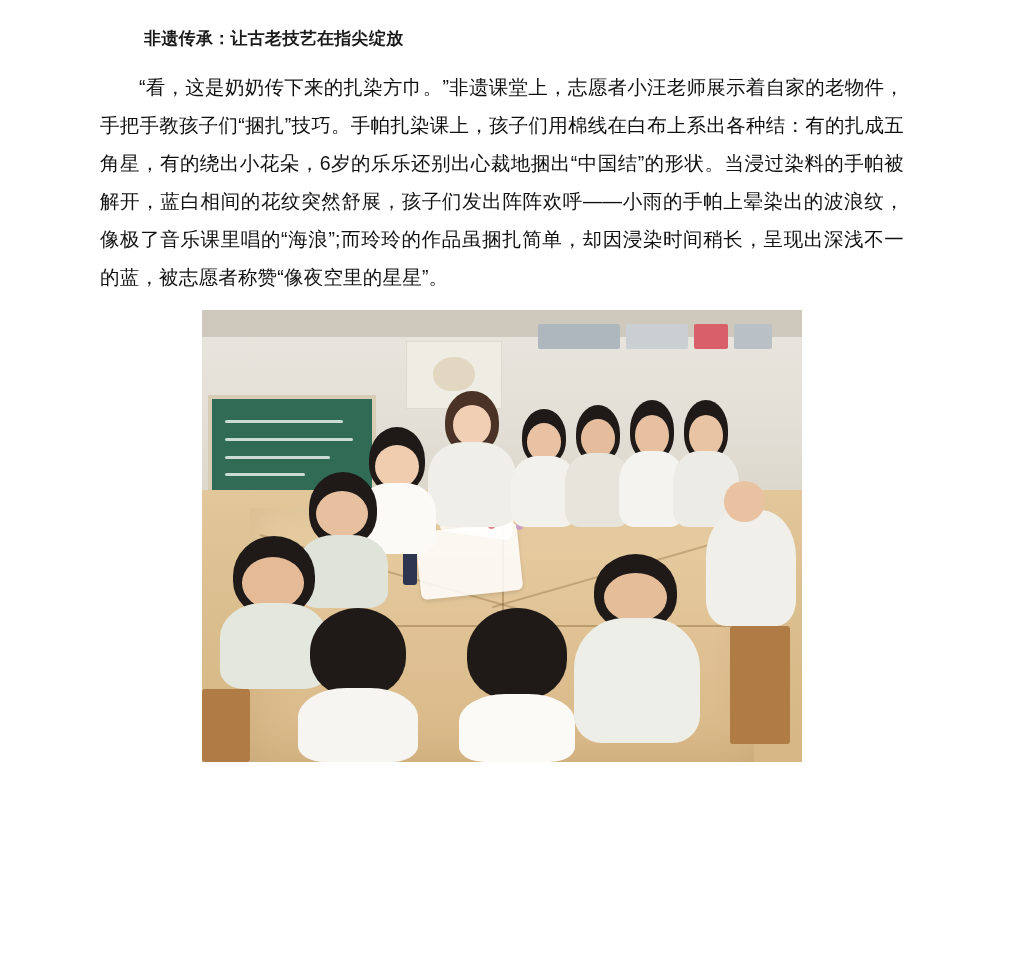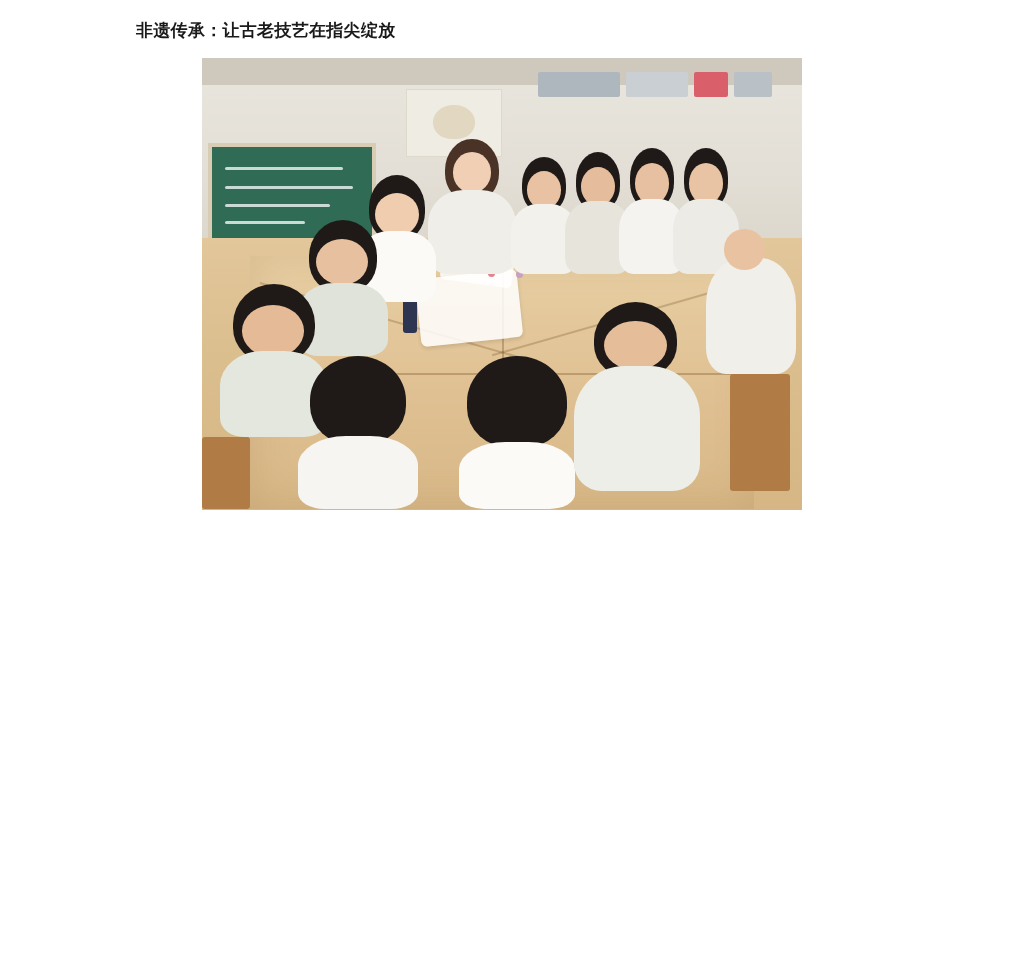--- a/index.html
+++ b/index.html
@@ -12,21 +12,21 @@
     background: #ffffff;
     font-family: "Liberation Sans", "DejaVu Sans", sans-serif;
     color: #1a1a1a;
     overflow: hidden;
   }
   .page {
     position: relative;
     width: 1004px;
     height: 956px;
     box-sizing: border-box;
-    padding: 4px;
+    padding: 12px;
   }
   .doc-heading {
     margin: 0;
     padding: 14px 0 0 132px;
     font-size: 17px;
     font-weight: 700;
     letter-spacing: 0.3px;
     color: #1a1a1a;
     line-height: 1.5;
   }
@@ -206,20 +206,21 @@
     border-radius: 3px;
   }
 </style>
 </head>
 <body>
 
 <div class="page">
 
   <div class="doc-heading">非遗传承：让古老技艺在指尖绽放</div>
 
+  <p class="body-block first">“看，这是奶奶传下来的扎染方巾。”非遗课堂上，志愿者小汪老师展示着自家的老物件，手把手教孩子们“捆扎”技巧。手帕扎染课上，孩子们用棉线在白布上系出各种结：有的扎成五角星，有的绕出小花朵，6岁的乐乐还别出心裁地捆出“中国结”的形状。当浸过染料的手帕被解开，蓝白相间的花纹突然舒展，孩子们发出阵阵欢呼——小雨的手帕上晕染出的波浪纹，像极了音乐课里唱的“海浪”;而玲玲的作品虽捆扎简单，却因浸染时间稍长，呈现出深浅不一的蓝，被志愿者称赞“像夜空里的星星”。</p>
 
   <div class="figure">
     <div class="photo">
 
       <div class="wall"></div>
       <div class="wall-strip"></div>
 
       <div class="ceiling-items">
         <i class="a"></i>
         <i class="b"></i>

